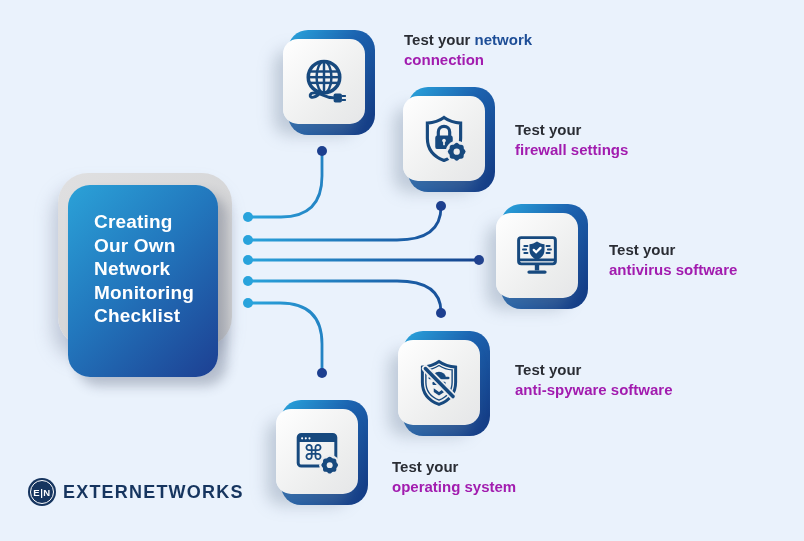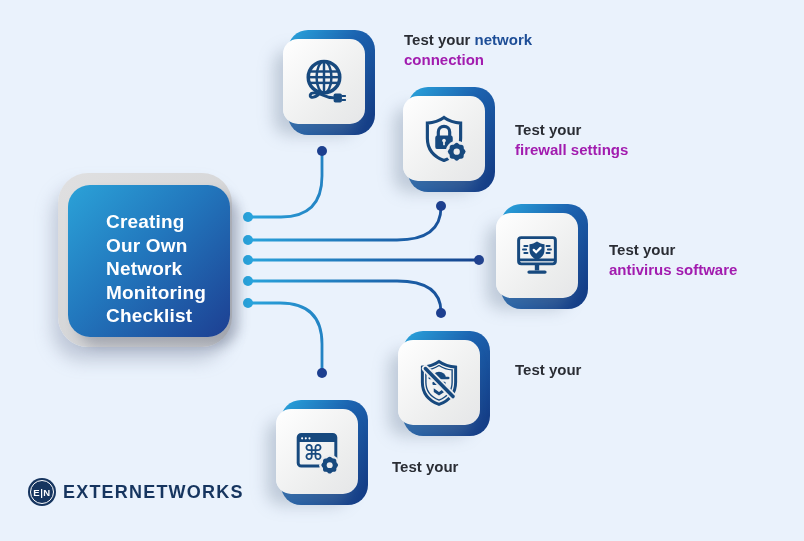--- a/index.html
+++ b/index.html
@@ -29,24 +29,23 @@
   .label .hl{color:#1e4e97;}
   .label .line2{color:#a21caf;}
 
   
   .title-wrap{
     position:absolute;left:58px;top:173px;width:174px;height:174px;border-radius:30px;
     background:linear-gradient(140deg,#e0e0e1 0%,#cdced0 100%);
     box-shadow:-5px 13px 18px rgba(125,135,160,.40);
   }
   .title-box{
-    position:absolute;left:10px;top:12px;width:150px;height:152px;border-radius:22px;
+    position:absolute;left:10px;top:12px;width:150px;height:192px;border-radius:22px;
     background:linear-gradient(135deg,#2ba2d8 0%,#2277bd 45%,#1d3f92 100%);
     box-shadow:9px 9px 12px rgba(60,70,95,.30);
-    padding-left:12px;
   }
   .title-text{
     padding:25px 0 0 26px;color:#ffffff;font-weight:700;font-size:19px;line-height:23.5px;
     white-space:pre-line;letter-spacing:.2px;
   }
 
   
   .logo{position:absolute;left:28px;top:478px;display:flex;align-items:center;gap:7px;}
   .logo-circle{
     position:relative;width:28px;height:28px;border-radius:50%;background:#16355f;
@@ -184,20 +183,21 @@
         <rect x="33.3" y="30.5" width="6.2" height="3.8" rx="1.2" fill="#17497e"></rect>
         <path d="M30.5,31.8 h3" stroke="#17497e" stroke-width="1.6"></path>
         <path d="M26,38 L32,42.2 L38,38 L38,42.2 L32,46.2 L26,42.2 Z" fill="#17497e"></path>
         <path d="M16.5,15.5 L48,47.5" stroke="#ebecee" stroke-width="8" stroke-linecap="round"></path>
         <path d="M16.5,15.5 L48,47.5" stroke="#17497e" stroke-width="4" stroke-linecap="round"></path>
       </svg>
     </div>
   </div>
   <div class="label" style="left:515px;top:360px;width:200px;">
     <div><span>Test your</span><span class="hl"></span></div>
+    <div class="line2">anti-spyware software</div>
   </div>
 
   <div class="card" style="left:276px;top:400px;">
     <div class="card-back"></div>
     <div class="card-face">
       <svg viewBox="0 0 64 64">
         <rect x="10.5" y="12" width="43" height="36" rx="3.5" fill="none" stroke="#17497e" stroke-width="3.4"></rect>
         <path d="M10.5,15.5 a3.5,3.5 0 0 1 3.5,-3.5 h36 a3.5,3.5 0 0 1 3.5,3.5 v5.2 h-43 z" fill="#17497e"></path>
         <g fill="#ffffff">
           <circle cx="15" cy="16.4" r="1.2"></circle>
@@ -209,20 +209,21 @@
         <g transform="translate(46.5,47)" fill="#17497e">
           <rect x="-7.6" y="-7.6" width="15.2" height="15.2" rx="3"></rect>
           <rect x="-7.6" y="-7.6" width="15.2" height="15.2" rx="3" transform="rotate(45)"></rect>
           <circle r="3.4" fill="#ebecee"></circle>
         </g>
       </svg>
     </div>
   </div>
   <div class="label" style="left:392px;top:457px;width:190px;">
     <div><span>Test your</span><span class="hl"></span></div>
+    <div class="line2">operating system</div>
   </div>
 
   <div class="logo">
     <div class="logo-circle">
       <span class="logo-mark">E|N</span>
     </div>
     <span class="logo-word">EXTERNETWORKS</span>
   </div>
 
 </div>

